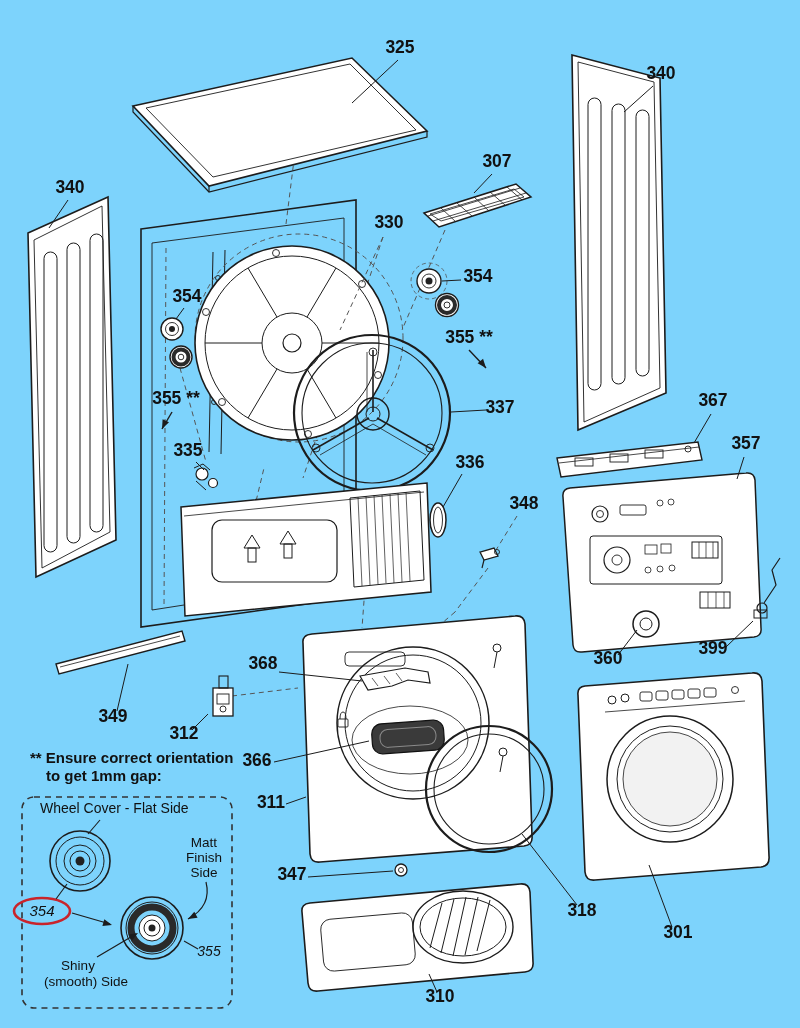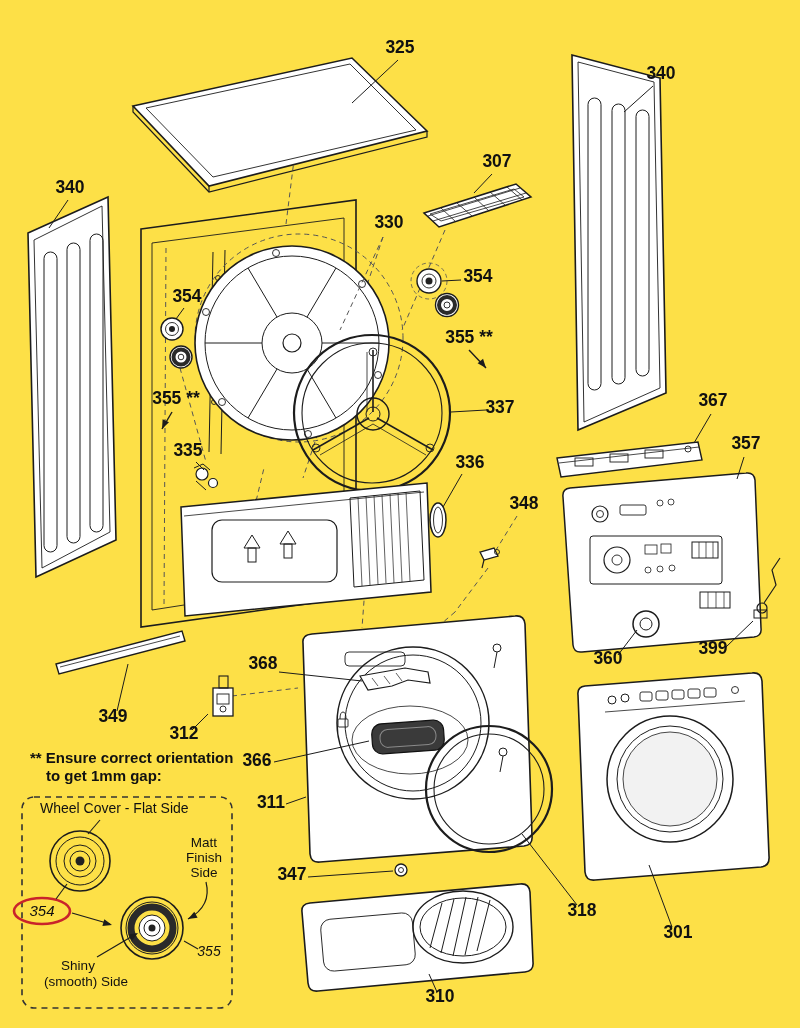--- a/index.html
+++ b/index.html
@@ -1,16 +1,16 @@
 <!DOCTYPE html>
 <html><head>
 <meta charset="utf-8">
 <style>
   html,body { margin:0; padding:0; background:#ffffff; }
-  .stage { width:800px; height:1028px; position:relative; background:#fde047; overflow:hidden; }
+  .stage { width:800px; height:1028px; position:relative; background:#7dd3fc; overflow:hidden; }
   svg { display:block; }
   svg text { font-family:"Liberation Sans", sans-serif; fill:#111; }
   .pl  { font-size:17.5px; font-weight:600; text-anchor:middle; }
   .note{ font-size:15px;  font-weight:600; }
   .ins { font-size:13.5px; font-weight:400; text-anchor:middle; }
   .insL{ font-size:14px;  font-weight:400; }
   .it  { font-size:15px; font-style:italic; text-anchor:middle; }
 </style>
 </head>
 <body>

